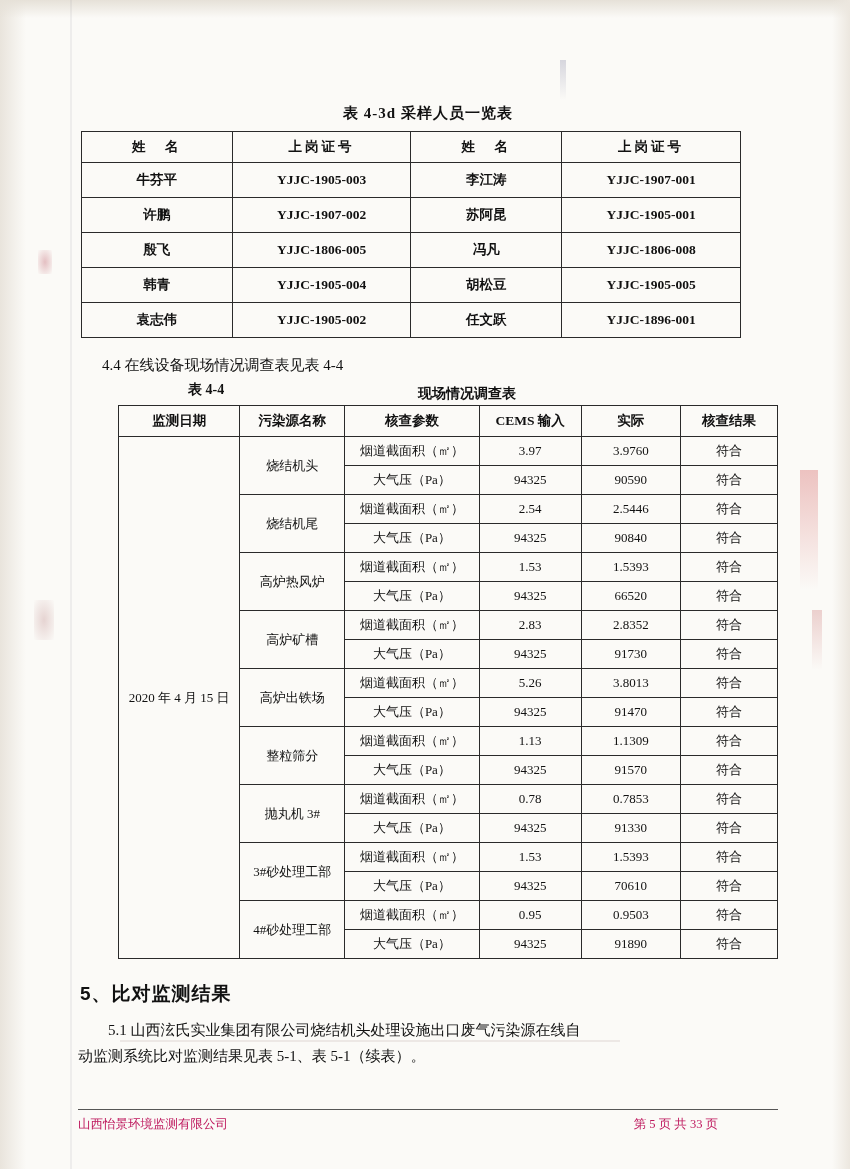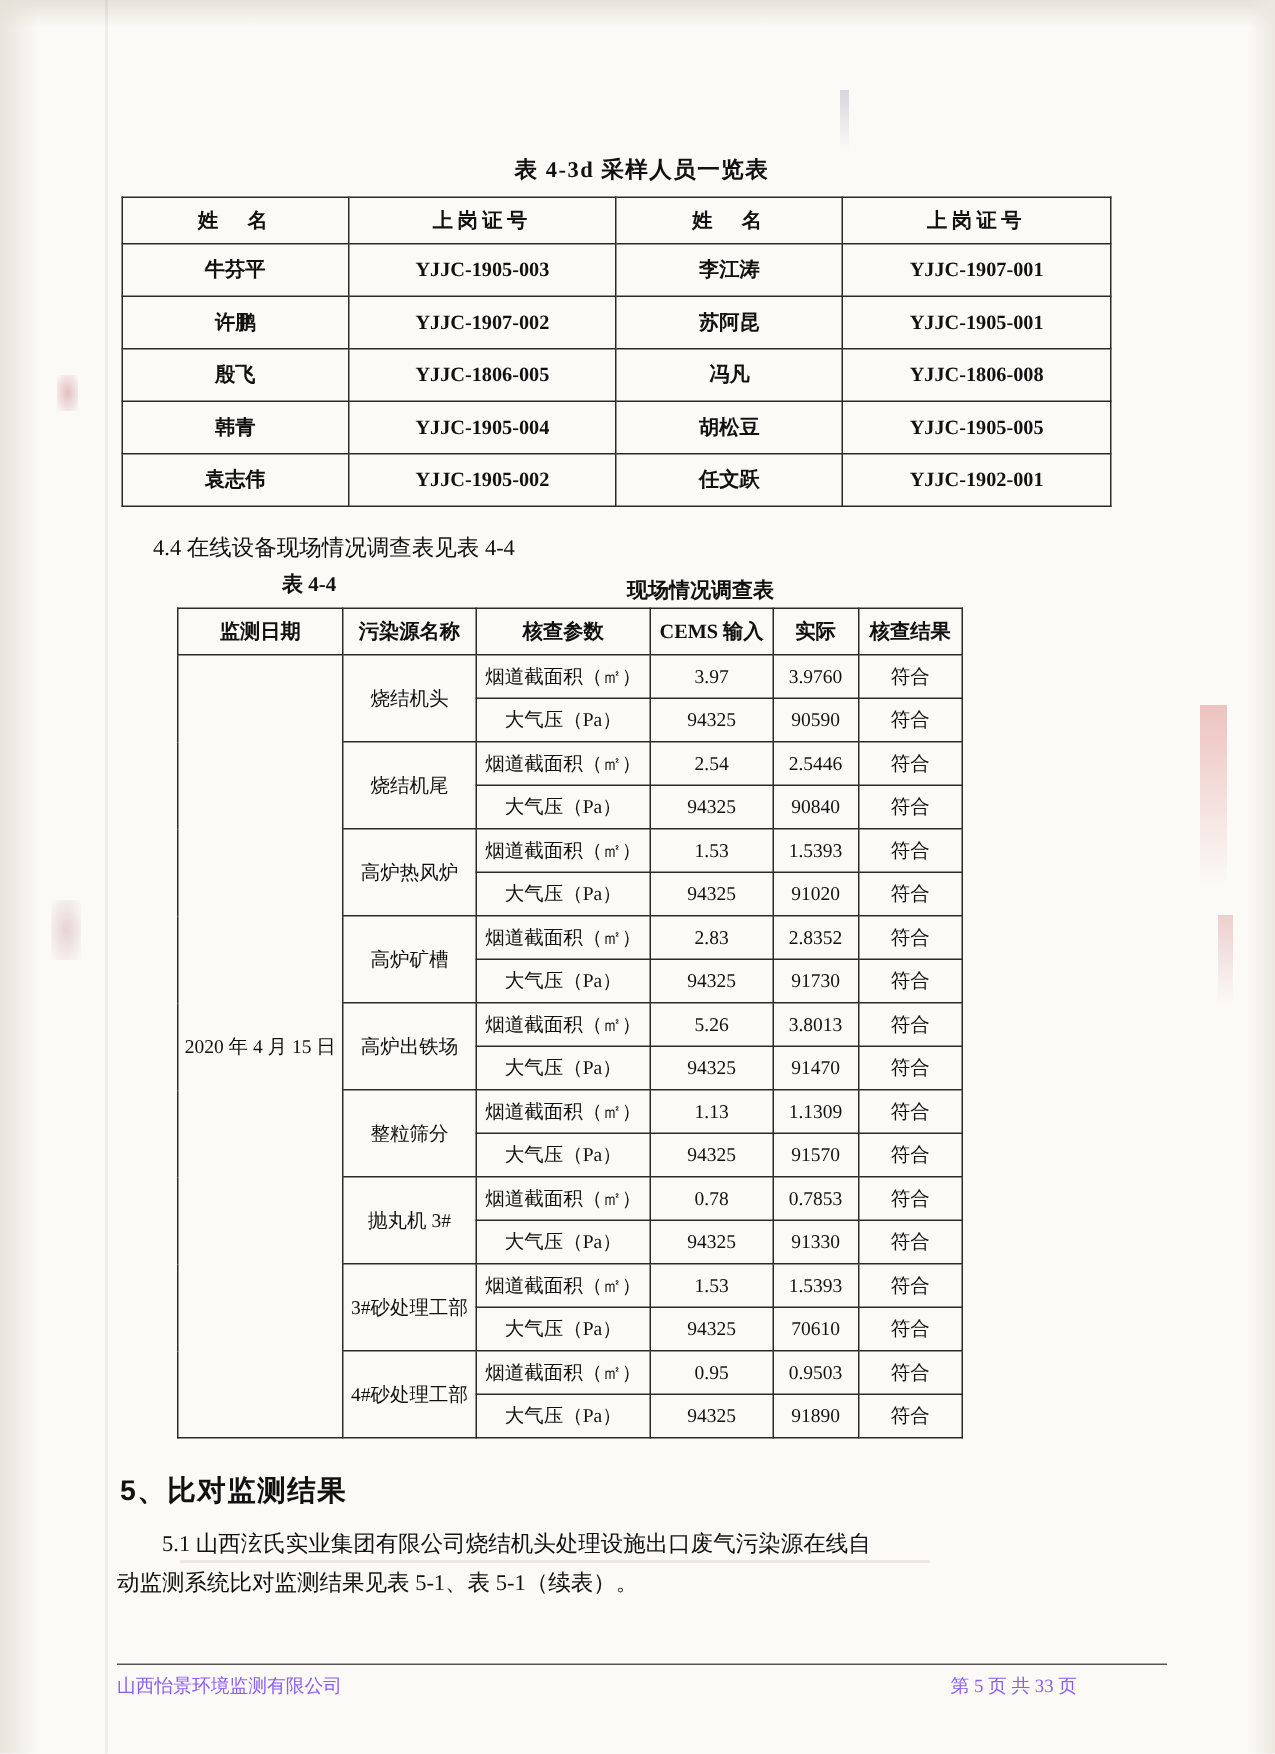--- a/index.html
+++ b/index.html
@@ -103,21 +103,21 @@
   }
   .cap44-center {
     position: absolute;
     left: 340px;
     top: 4px;
     font-size: 14px;
     font-weight: bold;
   }
 
   table.t44 {
-    width: 524px;
+    width: 660px;
     margin-left: 40px;
     margin-top: 4px;
     font-size: 13px;
   }
   table.t44 th, table.t44 td {
     border: 1px solid #2a2a2a;
     text-align: center;
     height: 28px;
     padding: 0 2px;
     font-weight: normal;
@@ -152,21 +152,21 @@
   .footer {
     position: absolute;
     left: 78px;
     right: 72px;
     bottom: 36px;
     border-top: 1px solid #555;
     padding-top: 6px;
     font-size: 12.5px;
     display: flex;
     justify-content: space-between;
-    color: #8b5cf6;
+    color: #be185d;
   }
   .footer .right { margin-right: 60px; }
 
   
   .artifact {
     position: absolute;
     pointer-events: none;
   }
   .a1 { left: 38px; top: 250px; width: 14px; height: 24px; background: radial-gradient(ellipse at center, rgba(200,120,130,0.45), rgba(255,255,255,0)); }
   .a2 { left: 34px; top: 600px; width: 20px; height: 40px; background: radial-gradient(ellipse at center, rgba(190,140,140,0.35), rgba(255,255,255,0)); }
@@ -226,21 +226,21 @@
         <tr>
           <td class="name">韩青</td>
           <td class="cert">YJJC-1905-004</td>
           <td class="name">胡松豆</td>
           <td class="cert">YJJC-1905-005</td>
         </tr>
         <tr>
           <td class="name">袁志伟</td>
           <td class="cert">YJJC-1905-002</td>
           <td class="name">任文跃</td>
-          <td class="cert">YJJC-1902-001</td>
+          <td class="cert">YJJC-1896-001</td>
         </tr>
       </tbody>
     </table>
 
     <div class="section-line">4.4 在线设备现场情况调查表见表 4-4</div>
 
     <div class="cap44row">
       <span class="cap44-left">表 4-4</span>
       <span class="cap44-center">现场情况调查表</span>
     </div>
@@ -290,21 +290,21 @@
         <tr>
           <td class="col-src" rowspan="2">高炉热风炉</td>
           <td class="col-param">烟道截面积（㎡）</td>
           <td class="col-cems">1.53</td>
           <td class="col-act">1.5393</td>
           <td class="col-res">符合</td>
         </tr>
         <tr>
           <td class="col-param">大气压（Pa）</td>
           <td class="col-cems">94325</td>
-          <td class="col-act">91020</td>
+          <td class="col-act">66520</td>
           <td class="col-res">符合</td>
         </tr>
 
         <tr>
           <td class="col-src" rowspan="2">高炉矿槽</td>
           <td class="col-param">烟道截面积（㎡）</td>
           <td class="col-cems">2.83</td>
           <td class="col-act">2.8352</td>
           <td class="col-res">符合</td>
         </tr>

